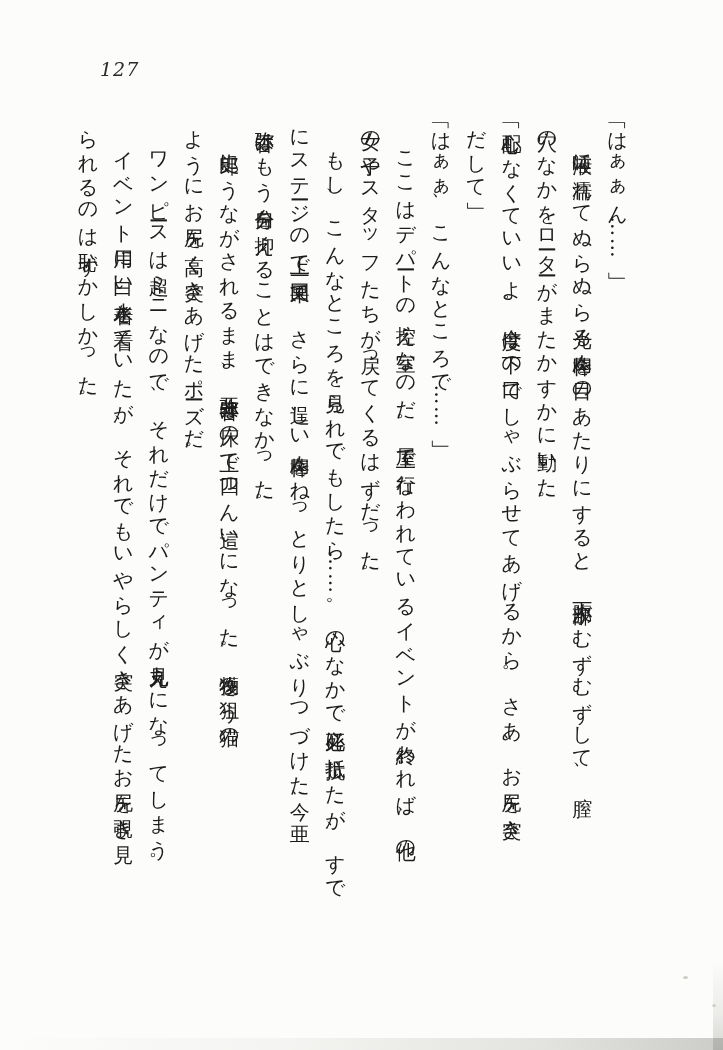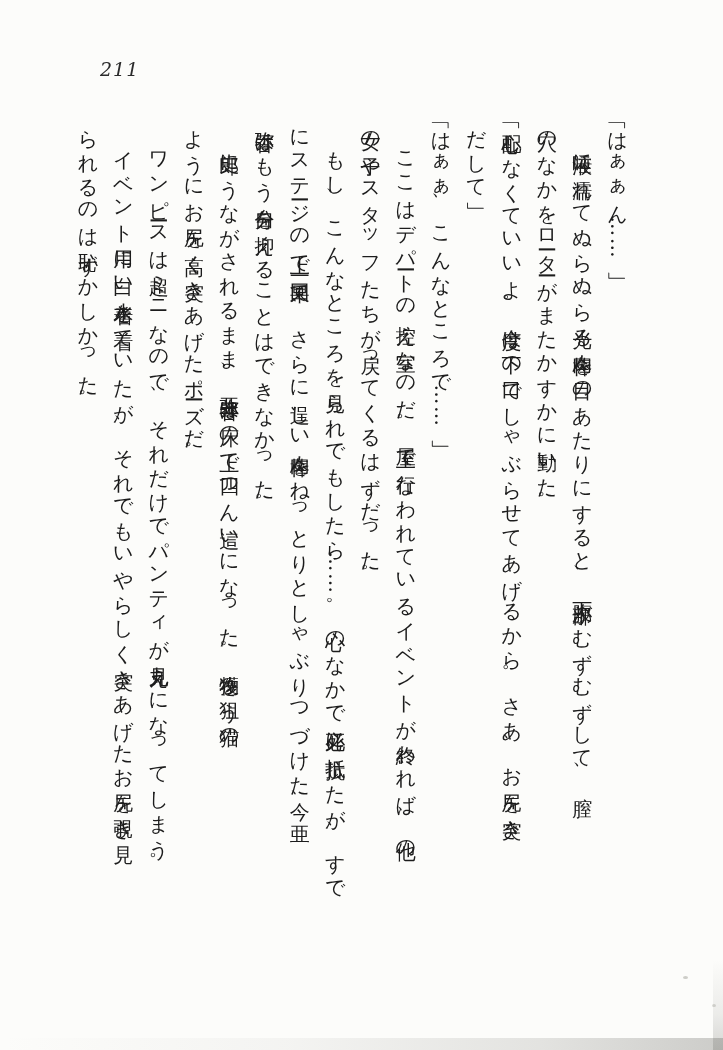--- a/index.html
+++ b/index.html
@@ -84,21 +84,21 @@
     background: linear-gradient(to bottom,
       rgba(0,0,0,0) 0%,
       rgba(90,90,85,0.10) 60%,
       rgba(80,80,74,0.22) 100%);
   }
 </style>
 </head>
 <body>
 
 <div class="page">
-  <div class="page-number">211</div>
+  <div class="page-number">127</div>
 
   <div class="text-block" id="text-block">
       <p>「はぁぁん……」</p>
       <p>　唾液に濡れてぬらぬら光る肉棒を目のあたりにすると、下腹部がむずむずして、膣</p>
       <p>穴のなかをローターがまたかすかに動いた。</p>
       <p>「心配しなくていいよ。今度は下の口でしゃぶらせてあげるから。さあ、お尻を突き</p>
       <p>だして」</p>
       <p>「はぁぁ、こんなところで……」</p>
       <p>　ここはデパートの控え室なのだ。屋上で行なわれているイベントが終われば、他の</p>
       <p>女の子やスタッフたちが戻ってくるはずだった。</p>

